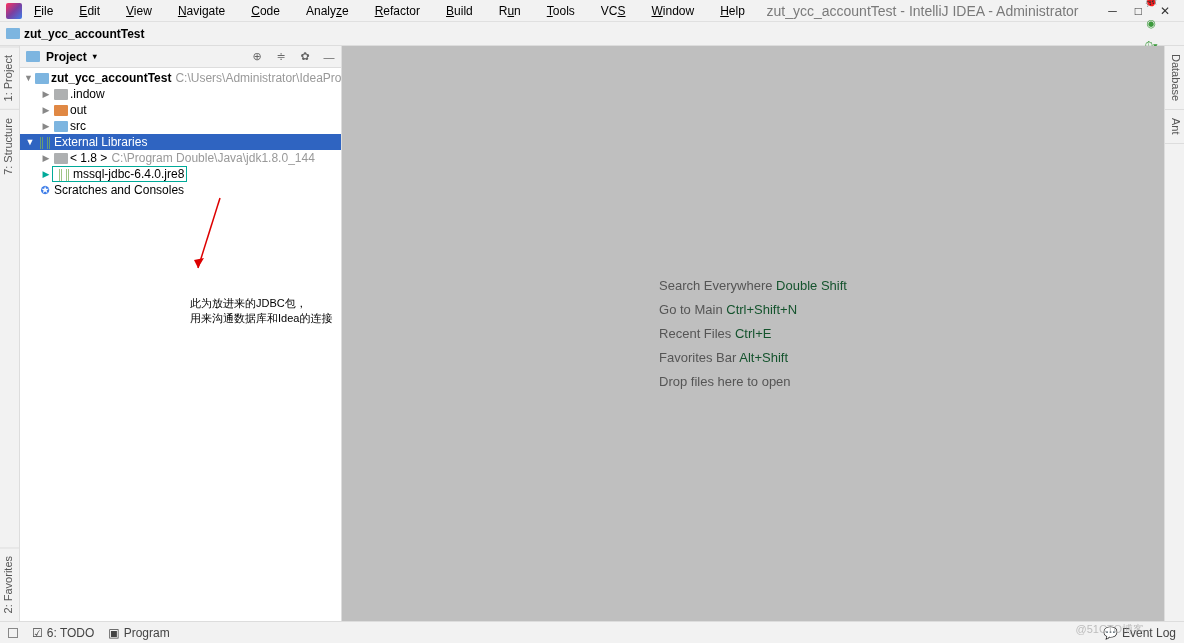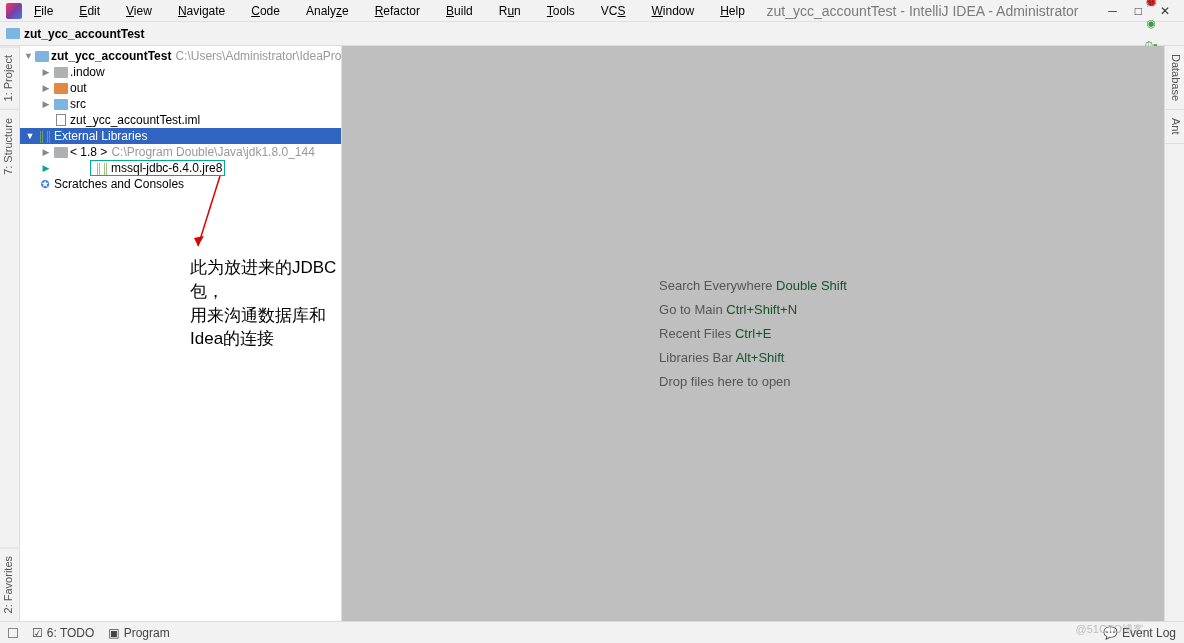--- a/index.html
+++ b/index.html
@@ -38,27 +38,27 @@
 .tree-row { height: 16px; display: flex; align-items: center; padding-left: 4px; white-space: nowrap; cursor: pointer; }
 .tree-row.selected { background: #2f64c1; color: #fff; }
 .arrow { width: 12px; font-size: 9px; color: #888; text-align: center; }
 .tree-row.selected .arrow { color: #fff; }
 .ind { display: inline-block; }
 .node-icon { width: 14px; height: 14px; margin: 0 2px; display: inline-flex; align-items: center; justify-content: center; }
 .lib-icon { color: #7cb05a; font-size: 10px; }
 .file-icon { width: 10px; height: 12px; background: #fff; border: 1px solid #888; }
 .scratch-icon { color: #3e7de8; font-size: 11px; }
 .path-text { color: #999; margin-left: 4px; }
-.highlighted-box { border: 1px solid #0a9; padding: 0 2px; margin-left: 38px; }
+.highlighted-box { border: 1px solid #0a9; padding: 0 2px; }
 .editor-area { flex: 1; background: #bfbfbf; position: relative; display: flex; align-items: center; justify-content: center; }
 .welcome { color: #555; }
 .welcome-row { margin: 9px 0; font-size: 13px; }
 .shortcut { color: #14532d; }
 .annotation-arrow { position: absolute; }
-.annotation-text { position: absolute; font-size: 17px; color: #000; line-height: 1.4; }
+.annotation-text { position: absolute; font-size: 11px; color: #000; line-height: 1.4; margin-top: 18px; }
 .status-bar { position: absolute; bottom: 0; left: 0; right: 0; height: 22px; background: #f2f2f2; border-top: 1px solid #ddd; display: flex; align-items: center; padding: 0 8px; gap: 14px; }
 .status-item { display: flex; align-items: center; gap: 4px; color: #444; cursor: pointer; }
 .status-right { margin-left: auto; display: flex; align-items: center; gap: 6px; }
 .sq { width: 10px; height: 10px; border: 1px solid #888; }
 .watermark { position: absolute; bottom: 6px; right: 40px; color: #999; font-size: 11px; opacity: .6; }
 .hammer-icon svg, .back-arrow svg { display: block; }
 </style>
 </head>
 <body>
 
@@ -115,20 +115,34 @@
 
 <div class="main">
   <div class="left-gutter">
     <div class="gutter-tab">1: Project</div>
     <div class="gutter-tab">7: Structure</div>
     <div style="flex:1"></div>
     <div class="gutter-tab">2: Favorites</div>
   </div>
 
   <div class="project-panel">
+    <div class="panel-header">
+      <div class="panel-title">
+        <span class="node-icon">
+            <span class="folder-icon"></span>
+          </span>
+        <span>Project</span>
+      </div>
+      <div class="panel-tools">
+        <span class="tb-icon">⊕</span>
+        <span class="tb-icon">≑</span>
+        <span class="tb-icon">✿</span>
+        <span class="tb-icon">—</span>
+      </div>
+    </div>
     <div class="tree">
       <div class="tree-row">
         <span class="arrow">▼</span>
           <span class="node-icon">
             <span class="folder-icon"></span>
           </span>
         <b>zut_ycc_accountTest</b>
           <span class="path-text">C:\Users\Administrator\IdeaProjects\zut_ycc</span>
       </div>
       <div class="tree-row">
@@ -147,27 +161,20 @@
           </span>
           <span>out</span>
       </div>
       <div class="tree-row">
         <span class="ind" style="width:16px"></span>
           <span class="arrow">▶</span>
           <span class="node-icon">
             <span class="folder-icon"></span>
           </span>
           <span>src</span>
-      </div>
-      <div class="tree-row">
-        <span class="ind" style="width:28px"></span>
-          <span class="node-icon">
-            <span class="file-icon"></span>
-          </span>
-          <span>zut_ycc_accountTest.iml</span>
       </div>
       <div class="tree-row selected">
         <span class="arrow">▼</span>
           <span class="node-icon lib-icon">║║</span>
           <span>External Libraries</span>
       </div>
       <div class="tree-row">
         <span class="ind" style="width:16px"></span>
           <span class="arrow">▶</span>
           <span class="node-icon">
@@ -196,21 +203,21 @@
         <div>用来沟通数据库和Idea的连接</div>
       </div>
     </div>
   </div>
 
   <div class="editor-area">
     <div class="welcome">
       <div class="welcome-row"><span>Search Everywhere </span><span class="shortcut">Double Shift</span></div>
       <div class="welcome-row"><span>Go to Main </span><span class="shortcut">Ctrl+Shift+N</span></div>
       <div class="welcome-row"><span>Recent Files </span><span class="shortcut">Ctrl+E</span></div>
-      <div class="welcome-row"><span>Libraries Bar </span><span class="shortcut">Alt+Shift</span></div>
+      <div class="welcome-row"><span>Favorites Bar </span><span class="shortcut">Alt+Shift</span></div>
       <div class="welcome-row"><span>Drop files here to open</span></div>
     </div>
   </div>
 
   <div class="right-gutter">
     <div class="gutter-tab">Database</div>
     <div class="gutter-tab">Ant</div>
   </div>
 </div>
 

